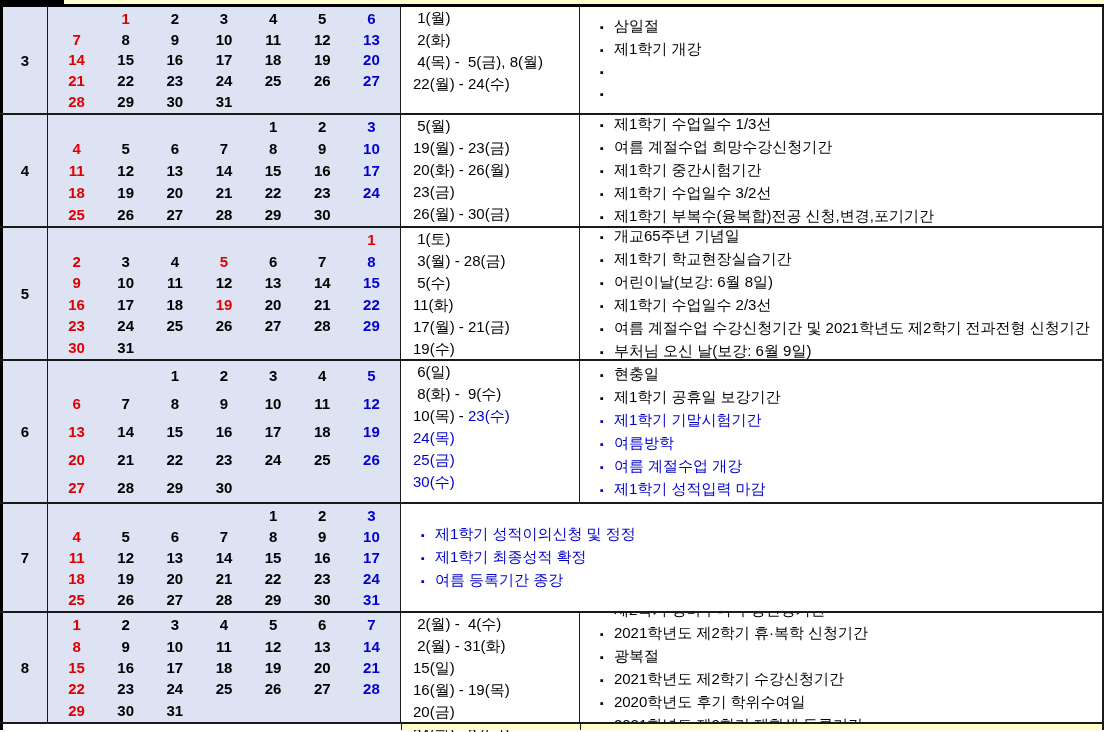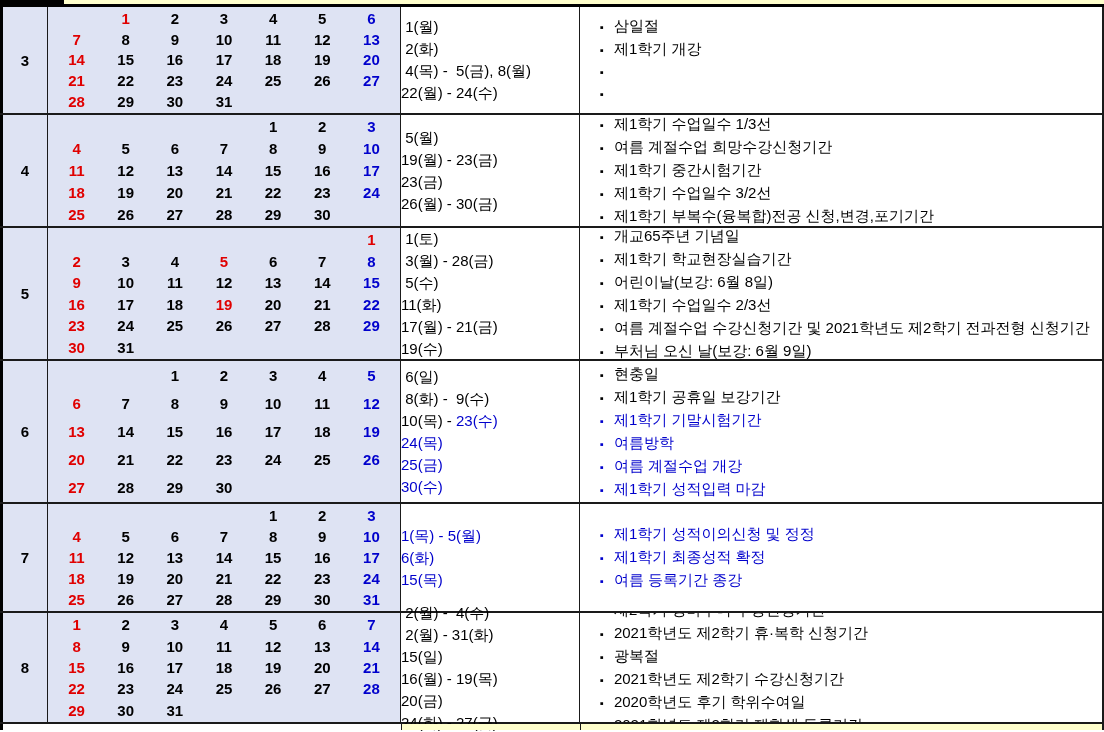--- a/index.html
+++ b/index.html
@@ -43,21 +43,22 @@
   .week-row{flex:1;display:grid;grid-template-columns:repeat(7,1fr);}
   .calendar-day{
     display:flex;align-items:center;justify-content:center;
     font-size:15px;font-weight:bold;
   }
   .dates-cell{
     width:179px;flex:0 0 179px;
     box-sizing:border-box;
     border-right:1px solid #1a1a1a;
     background:#fff;
-    display:flex;flex-direction:column;justify-content:center;
+    display:flex;flex-direction:column;justify-content:flex-start;
+    padding-left:12px;
     font-size:15px;line-height:22px;
     white-space:pre;
   }
   .events-cell{
     flex:1;
     box-sizing:border-box;
     border-right:2px solid #1a1a1a;
     background:#fff;
     display:flex;flex-direction:column;justify-content:center;
     padding-left:20px;
@@ -197,21 +198,21 @@
           <div class="week-row">
             <div class="calendar-day c-r">25</div>
             <div class="calendar-day c-k">26</div>
             <div class="calendar-day c-k">27</div>
             <div class="calendar-day c-k">28</div>
             <div class="calendar-day c-k">29</div>
             <div class="calendar-day c-k">30</div>
             <div class="calendar-day"></div>
           </div>
         </div>
-        <div class="dates-cell"><div class="date-line"><span class="c-k"> 5(월)</span></div><div class="date-line"><span class="c-k">19(월) - 23(금)</span></div><div class="date-line"><span class="c-k">23(금)</span></div><div class="date-line"><span class="c-k">26(월) - 30(금)</span></div></div>
+        <div class="dates-cell"><div class="date-line"><span class="c-k"> 5(월)</span></div><div class="date-line"><span class="c-k">19(월) - 23(금)</span></div><div class="date-line"><span class="c-k">20(화) - 26(월)</span></div><div class="date-line"><span class="c-k">23(금)</span></div><div class="date-line"><span class="c-k">26(월) - 30(금)</span></div></div>
         <div class="events-cell">
           <div class="event-item c-k">
             <span class="bullet c-k">▪</span>
             <span class="event-text">제1학기 수업일수 1/3선</span>
           </div>
           <div class="event-item c-k">
             <span class="bullet c-k">▪</span>
             <span class="event-text">여름 계절수업 희망수강신청기간</span>
           </div>
           <div class="event-item c-k">
@@ -433,21 +434,20 @@
           <div class="week-row">
             <div class="calendar-day c-r">25</div>
             <div class="calendar-day c-k">26</div>
             <div class="calendar-day c-k">27</div>
             <div class="calendar-day c-k">28</div>
             <div class="calendar-day c-k">29</div>
             <div class="calendar-day c-k">30</div>
             <div class="calendar-day c-b">31</div>
           </div>
         </div>
-        <div class="dates-cell"><div class="date-line"><span class="c-b">1(목) - 5(월)</span></div><div class="date-line"><span class="c-b">6(화)</span></div><div class="date-line"><span class="c-b">15(목)</span></div></div>
         <div class="events-cell">
           <div class="event-item c-b">
             <span class="bullet c-b">▪</span>
             <span class="event-text">제1학기 성적이의신청 및 정정</span>
           </div>
           <div class="event-item c-b">
             <span class="bullet c-b">▪</span>
             <span class="event-text">제1학기 최종성적 확정</span>
           </div>
           <div class="event-item c-b">

